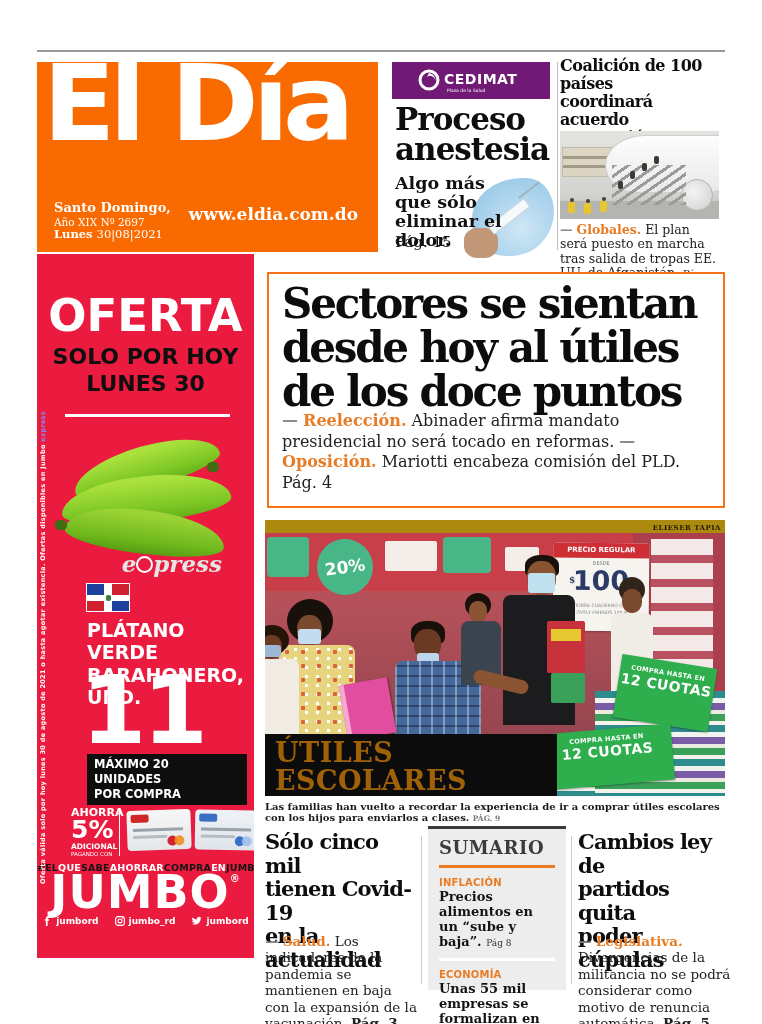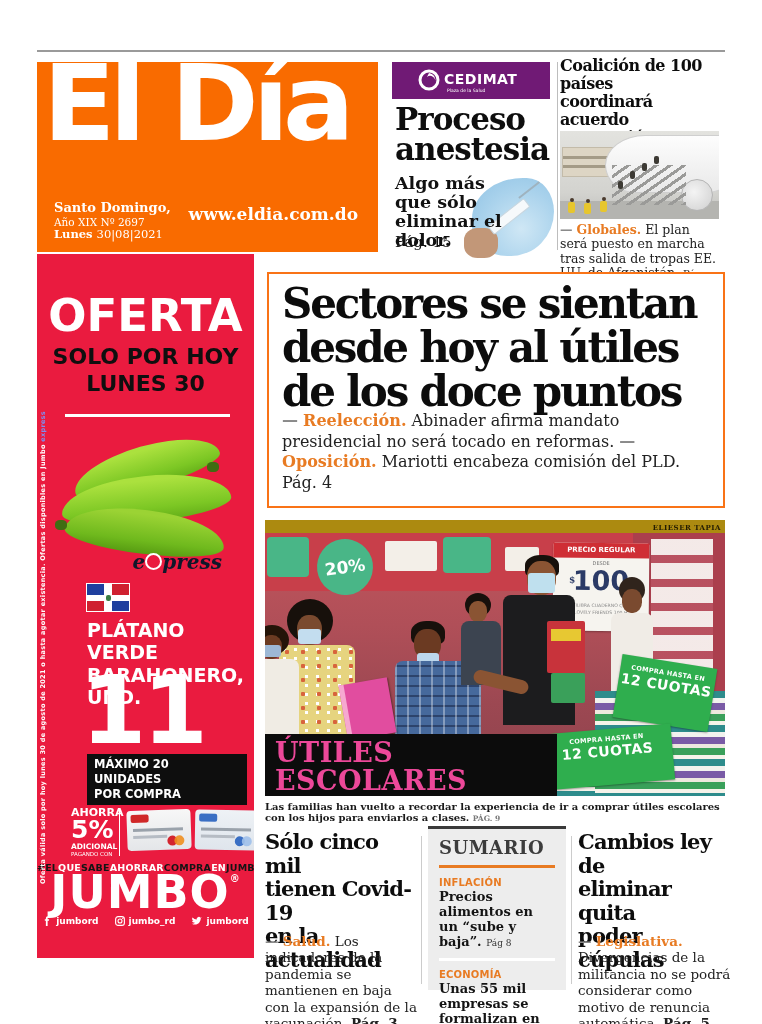--- a/index.html
+++ b/index.html
@@ -84,21 +84,21 @@
           font-weight:bold;font-family:"DejaVu Sans",sans-serif;}
   .j-line{position:absolute;left:28px;top:160px;width:165px;height:3px;background:#fff;}
   .j-bananas{position:absolute;left:10px;top:180px;width:200px;height:130px;}
   .banana{position:absolute;background:linear-gradient(180deg,#abe13e 10%,#7cc724 70%,#63ad18 100%);
           border-radius:50% 50% 50% 50%/65% 65% 35% 35%;}
   .banana.b1{left:24px;top:12px;width:150px;height:42px;transform:rotate(-16deg);}
   .banana.b2{left:14px;top:42px;width:170px;height:46px;transform:rotate(-6deg);}
   .banana.b3{left:18px;top:76px;width:160px;height:44px;transform:rotate(7deg);
              background:linear-gradient(180deg,#9bd334 10%,#6fb91d 70%,#579c12 100%);}
   .btip{position:absolute;width:12px;height:10px;background:#3f6d12;border-radius:40%;}
-  .j-express{position:absolute;right:32px;top:296px;color:#0f172a;font-size:20px;font-weight:bold;
+  .j-express{position:absolute;right:32px;top:296px;color:#e5e5e5;font-size:23px;font-weight:bold;
              font-style:italic;font-family:"DejaVu Serif",serif;}
   .j-express .swirl{display:inline-block;width:13px;height:13px;border-radius:50%;
                     border:2.5px solid #fff;background:#EA1B3F;vertical-align:-1px;}
   .flag{position:absolute;left:50px;top:330px;width:42px;height:27px;background:#fff;box-shadow:0 0 0 1px #fff;}
   .flag .q{position:absolute;width:17px;height:10.5px;}
   .flag .tl{left:0;top:0;background:#1f3f9e;}
   .flag .tr{right:0;top:0;background:#cf2030;}
   .flag .bl{left:0;bottom:0;background:#cf2030;}
   .flag .br{right:0;bottom:0;background:#1f3f9e;}
   .flag .emb{position:absolute;left:18.5px;top:10.5px;width:5px;height:6px;background:#3a7d44;border-radius:2px;}
@@ -183,21 +183,21 @@
   .greenstack{position:absolute;left:286px;top:140px;width:34px;height:30px;background:#3aa05a;border-radius:2px;}
   .cuotas{position:absolute;background:#2fae4e;color:#fff;text-align:center;
           font-family:"DejaVu Sans",sans-serif;box-shadow:0 1px 2px rgba(0,0,0,.35);}
   .cuotas.center{left:278px;top:196px;width:130px;height:50px;transform:rotate(-5deg);padding-top:6px;}
   .cuotas.right{left:352px;top:128px;width:96px;height:56px;transform:rotate(9deg);padding-top:8px;}
   .cuotas .t{font-size:6.5px;font-weight:bold;letter-spacing:.3px;}
   .cuotas .bg{font-size:14px;font-weight:bold;letter-spacing:.5px;}
   .books{position:absolute;}
   .bookstack{position:absolute;background:repeating-linear-gradient(180deg,#2e8c8c 0 7px,#f2f2ee 7px 12px,#7a5ba6 12px 19px,#eee9df 19px 23px,#3aa05a 23px 30px,#f6f3ea 30px 34px);}
   .overlaybox{position:absolute;left:0;bottom:0;width:292px;height:62px;background:#0c0c0c;padding:5px 10px 0 10px;box-sizing:border-box;}
-  .ov1{color:#ec4899;font-size:27px;font-weight:bold;letter-spacing:.5px;line-height:1.05;}
+  .ov1{color:#a16207;font-size:27px;font-weight:bold;letter-spacing:.5px;line-height:1.05;}
   .ov2{color:#fff;font-size:22.5px;letter-spacing:1.2px;line-height:1.1;}
   .photo-cap{left:265px;top:801px;width:460px;font-size:10px;font-weight:bold;color:#1a1a1a;}
   .photo-cap .pg{font-size:7.5px;color:#777;text-align:right;}
 
   
   .covid{left:265px;top:830px;width:152px;}
   .col-head{font-size:21px;font-weight:bold;color:#0d0d0d;line-height:1.12;letter-spacing:-.8px;}
   .col-para{position:absolute;left:0;top:103px;font-size:13.5px;color:#222;line-height:1.22;width:155px;}
   .vdiv-b{width:1px;height:148px;background:#cccccc;top:836px;}
   .sumario{left:428px;top:826px;width:138px;height:164px;background:#EDEDED;border-top:3px solid #3a3a3a;
@@ -495,20 +495,20 @@
     <div class="sum-text"><span>Unas 55 mil empresas se formalizan en ONAPI. </span></div>
   </div>
 
 </div>
 
 <div class="abs vdiv-b" style="left:571px;"></div>
 
 <div class="abs partidos">
   <div class="col-head">
     <div>Cambios ley de</div>
-    <div>eliminar quita</div>
+    <div>partidos quita</div>
     <div>poder cúpulas</div>
   </div>
   <div class="col-para">
     <span class="dash">—</span>
     <span class="b orange-t">Legislativa.</span><span> Divergencias de la militancia no se podrá considerar como motivo de renuncia automática. </span><span class="b">Pág. 5</span>
   </div>
 </div>
 
 </body></html>

